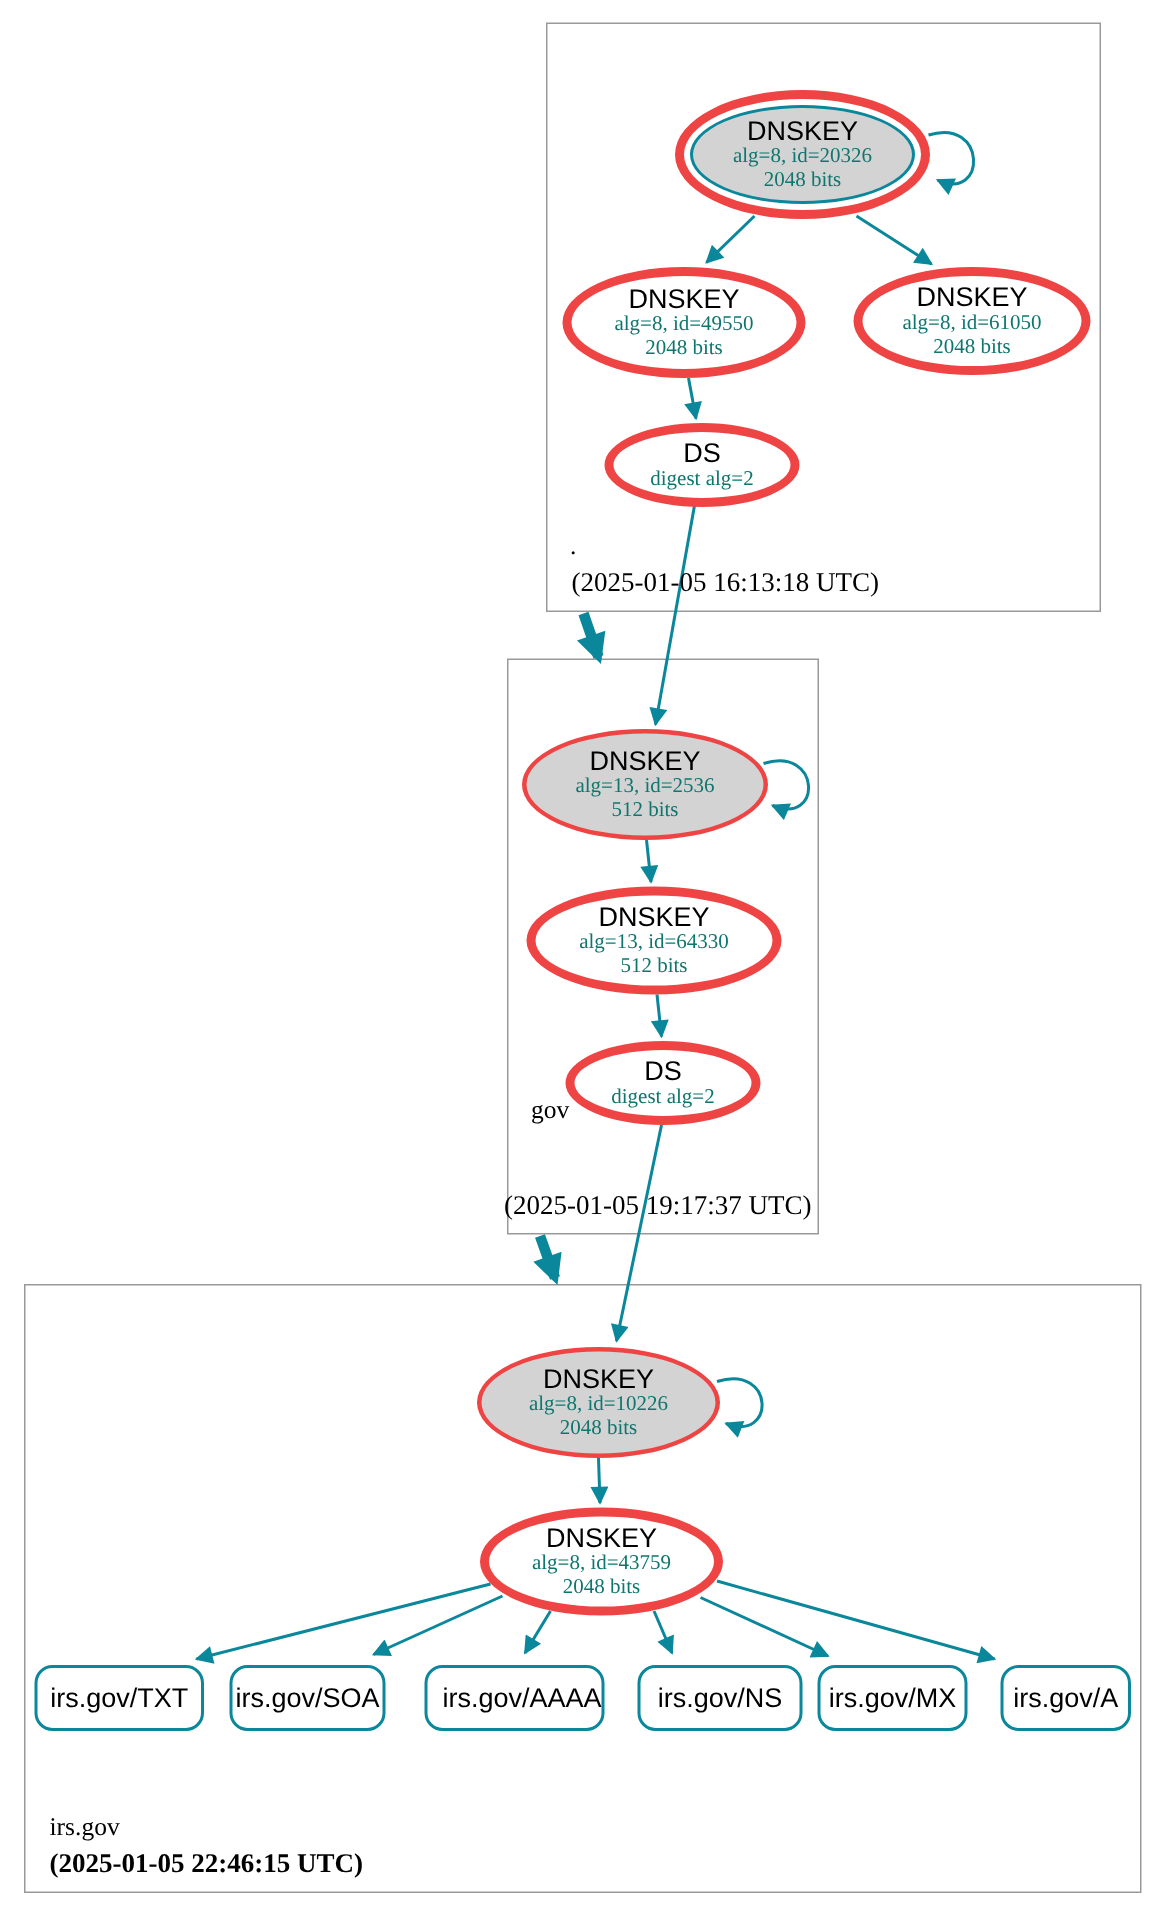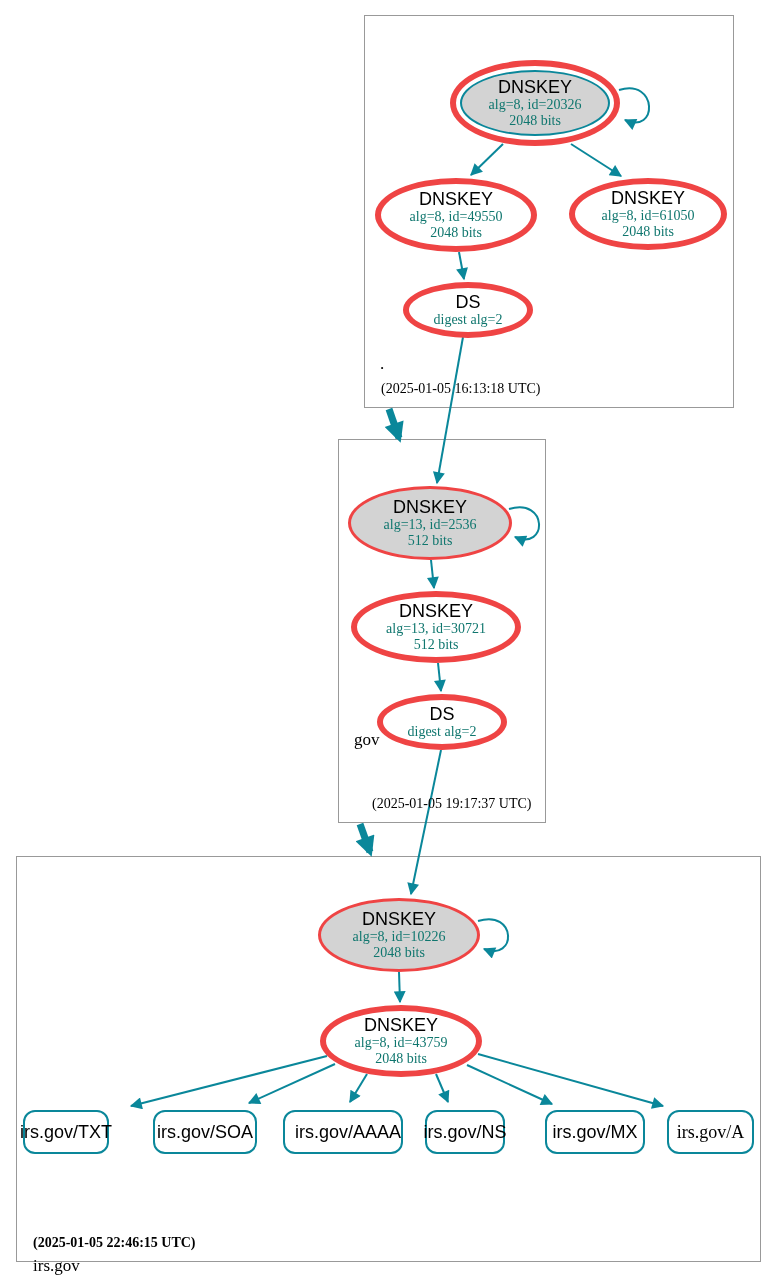--- a/index.html
+++ b/index.html
@@ -27,21 +27,21 @@
   .ksk{border-width:3px;background:#d3d3d3;}
   .node-title{font-family:"Liberation Sans",sans-serif;font-size:18px;line-height:20px;color:#000;}
   .node-detail{font-family:"Liberation Serif",serif;font-size:14px;line-height:16px;color:#0f766e;}
   .rrbox{
     position:absolute;top:1110px;height:44px;box-sizing:border-box;
     border:2px solid #0a879a;border-radius:12px;background:#fff;
     display:flex;align-items:center;justify-content:center;
     font-family:"Liberation Sans",sans-serif;font-size:18px;color:#000;z-index:3;
   }
   .zone-label{position:absolute;font-family:"Liberation Serif",serif;font-size:17px;line-height:19px;color:#000;z-index:4;}
-  .zone-ts{position:absolute;font-family:"Liberation Serif",serif;font-size:14px;line-height:17px;color:#000;z-index:4;}
+  .zone-ts{position:absolute;font-family:"Liberation Serif",serif;font-size:18px;line-height:17px;color:#000;z-index:4;}
 </style>
 </head>
 <body>
 
 <div id="canvas">
 
   <div class="zonebox" style="left:364px;top:15px;width:370px;height:393px;"></div>
   <div class="zonebox" style="left:338px;top:439px;width:208px;height:384px;"></div>
   <div class="zonebox" style="left:16px;top:856px;width:745px;height:406px;"></div>
 
@@ -107,47 +107,47 @@
   <div class="zone-ts" style="left:381px;top:380px;">(2025-01-05 16:13:18 UTC)</div>
 
   <div class="node ksk" style="left:348px;top:486px;width:164px;height:74px;">
     <span class="node-title">DNSKEY</span>
     <span class="node-detail">alg=13, id=2536</span>
     <span class="node-detail">512 bits</span>
   </div>
 
   <div class="node" style="left:351px;top:591px;width:170px;height:72px;">
     <span class="node-title">DNSKEY</span>
-    <span class="node-detail">alg=13, id=30721</span>
+    <span class="node-detail">alg=13, id=64330</span>
     <span class="node-detail">512 bits</span>
   </div>
 
   <div class="node" style="left:377px;top:694px;width:130px;height:56px;">
     <span class="node-title">DS</span>
     <span class="node-detail">digest alg=2</span>
   </div>
 
   <div class="zone-label" style="left:354px;top:730px;">gov</div>
-  <div class="zone-ts" style="left:372px;top:795px;">(2025-01-05 19:17:37 UTC)</div>
+  <div class="zone-ts" style="left:336px;top:795px;">(2025-01-05 19:17:37 UTC)</div>
 
   <div class="node ksk" style="left:318px;top:898px;width:162px;height:74px;">
     <span class="node-title">DNSKEY</span>
     <span class="node-detail">alg=8, id=10226</span>
     <span class="node-detail">2048 bits</span>
   </div>
 
   <div class="node" style="left:320px;top:1005px;width:162px;height:72px;">
     <span class="node-title">DNSKEY</span>
     <span class="node-detail">alg=8, id=43759</span>
     <span class="node-detail">2048 bits</span>
   </div>
 
-  <div class="rrbox" style="left:23px;width:86px;">irs.gov/TXT</div>
+  <div class="rrbox" style="left:23px;width:113px;">irs.gov/TXT</div>
   <div class="rrbox" style="left:153px;width:104px;">irs.gov/SOA</div>
   <div class="rrbox" style="left:283px;width:120px;padding-left:10px;">irs.gov/AAAA</div>
-  <div class="rrbox" style="left:425px;width:80px;">irs.gov/NS</div>
+  <div class="rrbox" style="left:425px;width:110px;">irs.gov/NS</div>
   <div class="rrbox" style="left:545px;width:100px;">irs.gov/MX</div>
-  <div class="rrbox" style="left:667px;width:87px;font-family:Liberation Serif, serif;">irs.gov/A</div>
+  <div class="rrbox" style="left:667px;width:87px;">irs.gov/A</div>
 
-  <div class="zone-label" style="left:33px;top:1256px;">irs.gov</div>
+  <div class="zone-label" style="left:33px;top:1208px;">irs.gov</div>
   <div class="zone-ts" style="left:33px;top:1234px;font-weight:bold;">(2025-01-05 22:46:15 UTC)</div>
 
 </div>
 
 </body></html>

